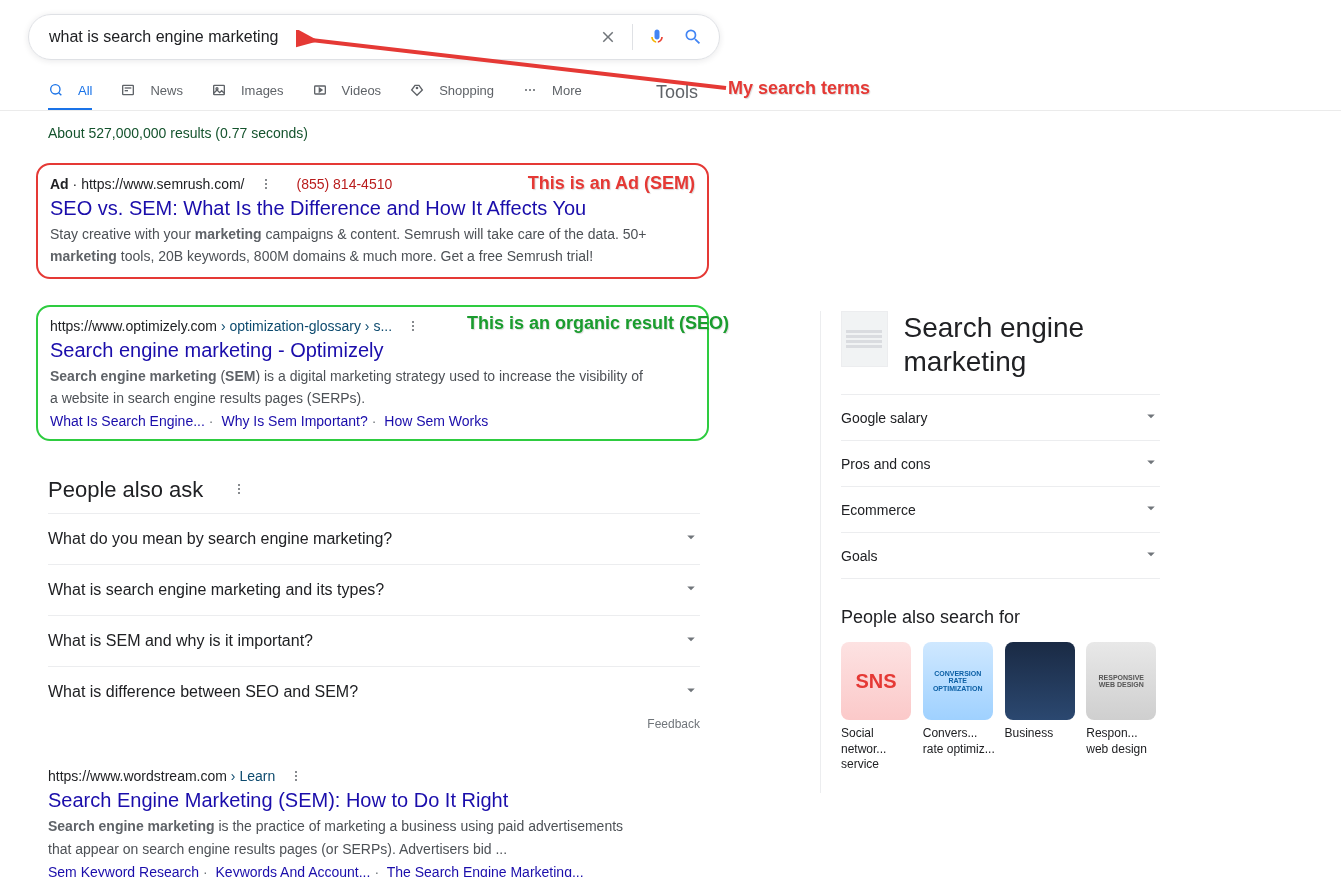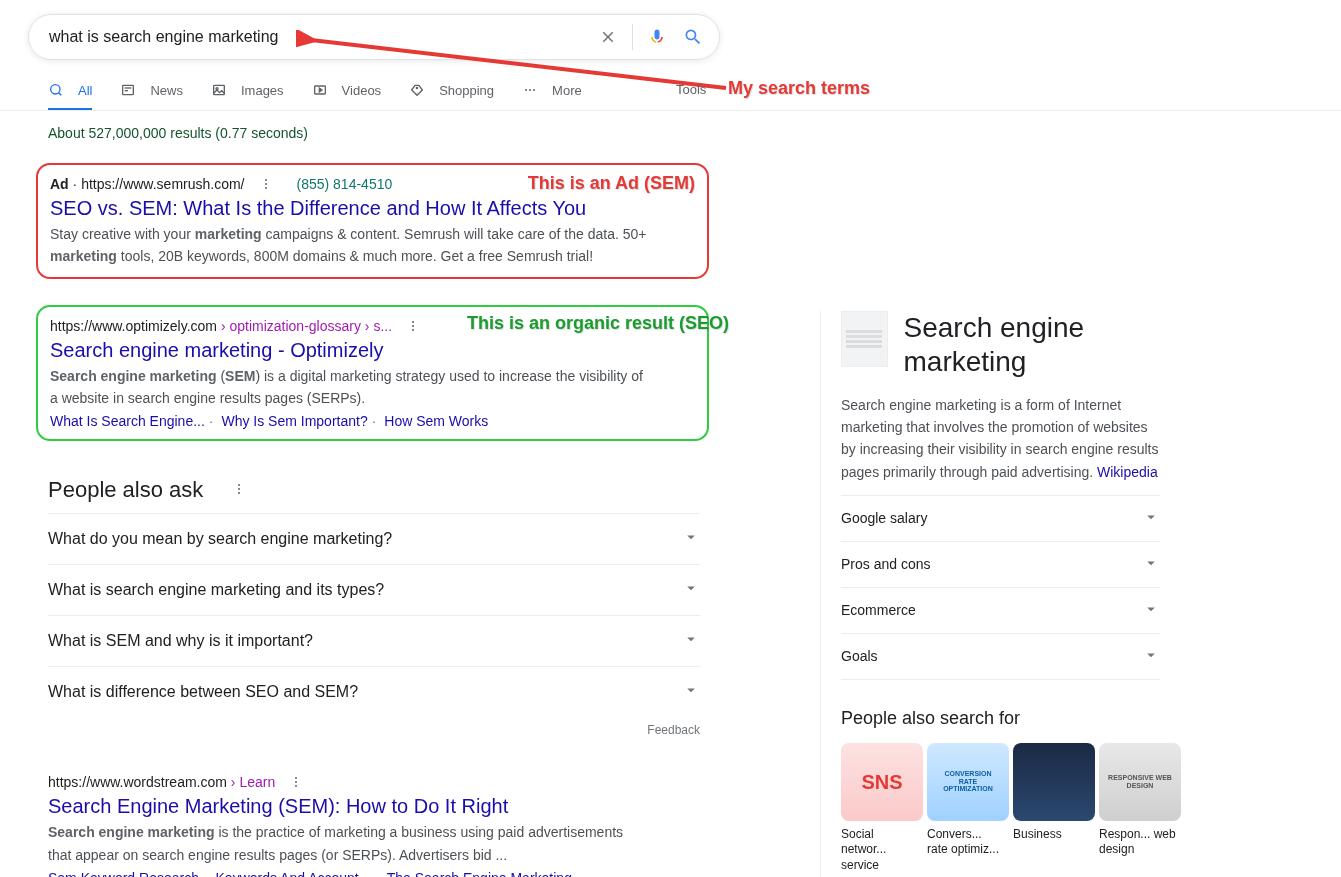--- a/index.html
+++ b/index.html
@@ -15,36 +15,36 @@
   .sb-icon.clear svg { width:18px; height:18px; fill:#70757a; }
   .sb-icon.mic svg { width:20px; height:24px; }
   .sb-icon.search svg { width:20px; height:20px; fill:#4285f4; }
 
   
   .tabs-row { display:flex; align-items:center; padding:22px 0 0 48px; font-size:13px; color:#5f6368; position:relative; }
   .tab { display:flex; align-items:center; gap:14px; margin-right:28px; cursor:pointer; padding-bottom:10px; border-bottom:3px solid transparent; }
   .tab.active { color:#1a73e8; border-bottom-color:#1a73e8; }
   .tab svg { width:16px; height:16px; }
   .tabs-border { position:absolute; left:0; right:0; bottom:0; border-bottom:1px solid #ebebeb; }
-  .tools { position:absolute; left:676px; top:22px; font-size:13px; color:#5f6368; cursor:pointer; }
+  .tools { position:absolute; left:656px; top:22px; font-size:18px; color:#5f6368; cursor:pointer; }
 
   
   .stats { padding:14px 0 0 48px; font-size:14px; color:#14532d; }
 
   
   .main-area { position:relative; }
   .left-col { width:700px; padding:22px 0 0 48px; }
 
   
   .result { margin-bottom:26px; position:relative; }
   .result .url-line { font-size:14px; color:#202124; display:flex; align-items:center; gap:12px; }
   .result .url-line .ad-label { font-weight:bold; }
-  .result .url-line .url-path { color:#a21caf; }
+  .result .url-line .url-path { color:#0c4a6e; }
   .result .url-line .dots { width:18px; height:18px; color:#5f6368; cursor:pointer; display:flex; align-items:center; justify-content:center; }
-  .result .url-line .phone { color:#0f766e; margin-left:10px; }
+  .result .url-line .phone { color:#b91c1c; margin-left:10px; }
   .result h3 { margin:4px 0 3px 0; font-size:20px; font-weight:normal; color:#1a0dab; cursor:pointer; }
   .result .snippet { font-size:14px; color:#4d5156; line-height:1.58; max-width:600px; }
   .result .snippet b { color:#5f6368; font-weight:bold; }
   .sitelinks { font-size:14px; margin-top:4px; }
   .sitelinks a { color:#1a0dab; text-decoration:none; cursor:pointer; }
   .sitelinks .sep { color:#70757a; margin:0 4px; }
 
   
   .ad-box { border:2px solid #e53935; border-radius:14px; padding:10px 12px; position:relative; width:673px; }
   .org-box { border:2px solid #2ecc40; border-radius:14px; padding:10px 12px; width:673px; }
@@ -56,37 +56,37 @@
 
   
   .arrow-svg { position:absolute; left:296px; top:30px; pointer-events:none; }
 
   
   .paa { margin-top:36px; }
   .paa-title { font-size:22px; color:#202124; display:flex; align-items:flex-end; gap:28px; margin-bottom:10px; }
   .paa-item { border-top:1px solid #ecedef; padding:14px 0; display:flex; justify-content:space-between; align-items:center; cursor:pointer; font-size:16px; color:#202124; max-width:652px; }
   .paa-item:last-of-type { border-bottom:1px solid #ecedef; }
   .chev svg { width:18px; height:18px; fill:#70757a; }
-  .feedback { text-align:right; font-size:12px; color:#70757a; max-width:652px; margin-top:6px; }
+  .feedback { text-align:right; font-size:12px; color:#70757a; max-width:652px; }
 
   
   .kp { position:absolute; left:820px; top:170px; width:340px; border-left:1px solid #ecedef; padding-left:20px; padding-bottom:20px; }
   .kp-head { display:flex; gap:16px; margin-bottom:16px; }
   .kp-thumb { width:56px; height:56px; background:#f1f3f4; border:1px solid #ecedef; display:flex; align-items:center; justify-content:center; flex-direction:column; gap:2px; }
   .kp-thumb .bar { height:3px; background:#dadce0; width:80%; }
   .kp-title { font-size:28px; color:#202124; line-height:1.2; }
   .kp-desc { font-size:14px; color:#4d5156; line-height:1.58; }
   .kp-desc a { color:#1a0dab; text-decoration:none; }
   .kp-attr-list { margin-top:12px; }
   .kp-attr { border-top:1px solid #ecedef; padding:12px 0; display:flex; justify-content:space-between; align-items:center; cursor:pointer; font-size:14px; }
   .kp-attr:last-child { border-bottom:1px solid #ecedef; }
   .kp-also-title { font-size:18px; margin:28px 0 14px 0; }
   .kp-cards { display:flex; gap:8px; }
   .kp-card { width:78px; cursor:pointer; }
-  .kp-card-img { width:82px; height:78px; border-radius:8px; display:flex; align-items:center; justify-content:center; font-size:11px; font-weight:bold; color:#fff; text-align:center; padding:8px; line-height:1.1; }
+  .kp-card-img { width:70px; height:78px; border-radius:8px; display:flex; align-items:center; justify-content:center; font-size:11px; font-weight:bold; color:#fff; text-align:center; padding:8px; line-height:1.1; }
   .kp-card-label { font-size:12px; color:#202124; margin-top:6px; overflow:hidden; line-height:1.3; max-height:48px; }
 
   .dots svg, .paa-title .dots svg { width:16px; height:16px; fill:#5f6368; }
 </style>
 </head>
 <body>
 <div class="page">
 
   <div class="searchbar-wrap">
     <div class="searchbar">
@@ -283,23 +283,20 @@
     <div class="kp">
       <div class="kp-head">
         <div class="kp-thumb">
           <div class="bar"></div>
             <div class="bar"></div>
             <div class="bar"></div>
             <div class="bar"></div>
         </div>
         <div class="kp-title">Search engine marketing</div>
       </div>
-      <div class="kp-desc">
-        <span>Search engine marketing is a form of Internet marketing that involves the promotion of websites by increasing their visibility in search engine results pages primarily through paid advertising. </span><a>Wikipedia</a>
-      </div>
       <div class="kp-attr-list">
         <div class="kp-attr">
           <span>Google salary</span>
           <span class="chev"><svg viewBox="0 0 24 24" fill="#70757a">
                 <path d="M7 10l5 5 5-5z"></path>
               </svg></span>
         </div>
         <div class="kp-attr">
           <span>Pros and cons</span>
           <span class="chev"><svg viewBox="0 0 24 24" fill="#70757a">

